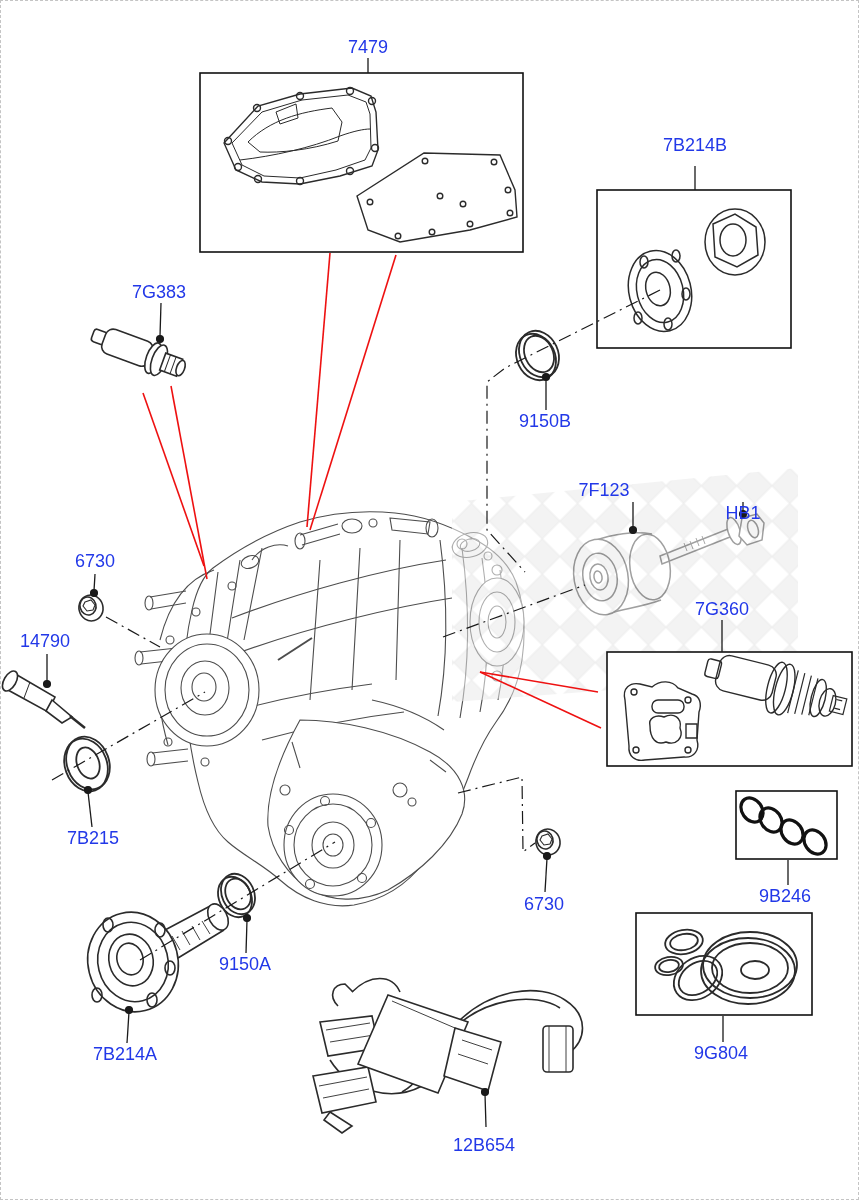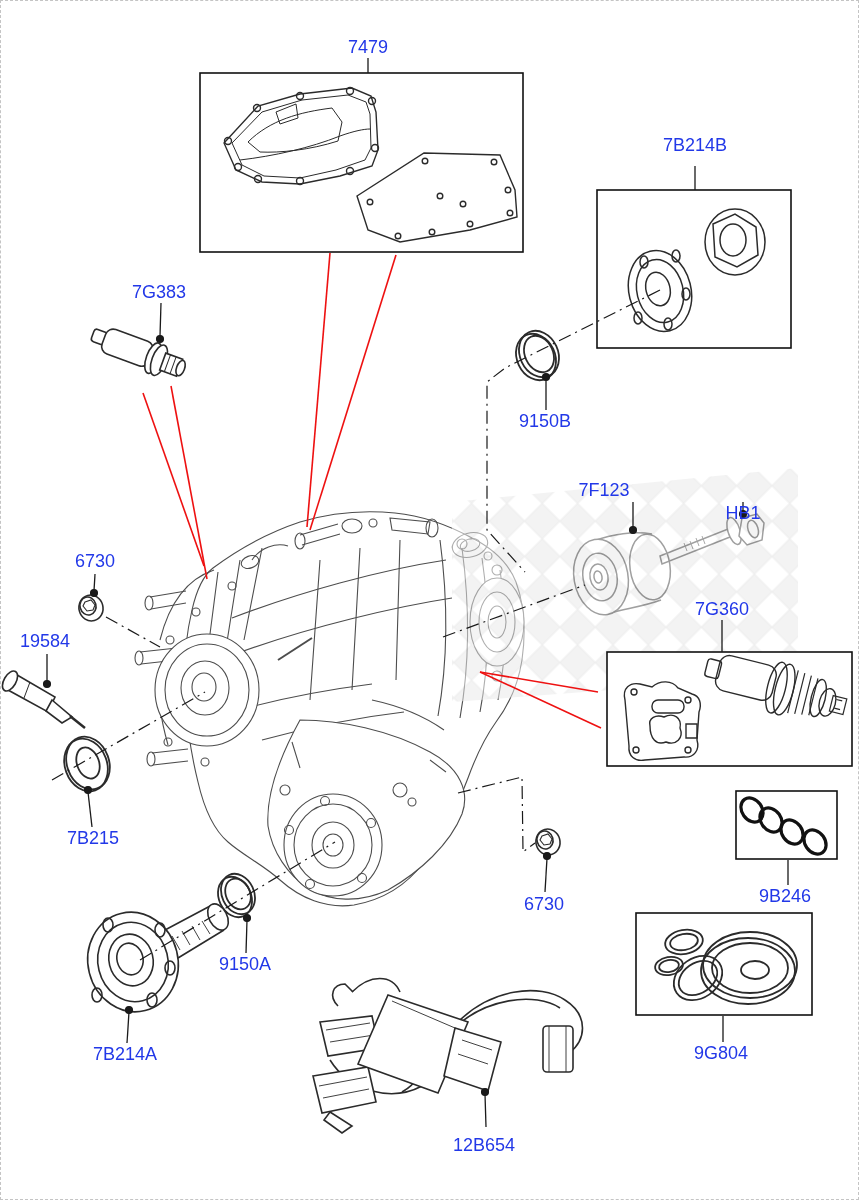--- a/index.html
+++ b/index.html
@@ -369,21 +369,21 @@
 
 
   <div class="lbl" style="left:368px;top:38px">7479</div>
   <div class="lbl" style="left:695px;top:136px">7B214B</div>
   <div class="lbl" style="left:159px;top:283px">7G383</div>
   <div class="lbl" style="left:545px;top:412px">9150B</div>
   <div class="lbl" style="left:604px;top:481px">7F123</div>
   <div class="lbl" style="left:743px;top:504px">HB1</div>
   <div class="lbl" style="left:722px;top:600px">7G360</div>
   <div class="lbl" style="left:95px;top:552px">6730</div>
-  <div class="lbl" style="left:45px;top:632px">19584</div>
+  <div class="lbl" style="left:45px;top:632px">14790</div>
   <div class="lbl" style="left:93px;top:829px">7B215</div>
   <div class="lbl" style="left:245px;top:955px">9150A</div>
   <div class="lbl" style="left:125px;top:1045px">7B214A</div>
   <div class="lbl" style="left:544px;top:895px">6730</div>
   <div class="lbl" style="left:785px;top:887px">9B246</div>
   <div class="lbl" style="left:721px;top:1044px">9G804</div>
   <div class="lbl" style="left:484px;top:1136px">12B654</div>
 
   <div id="frame"></div>
 </div>

